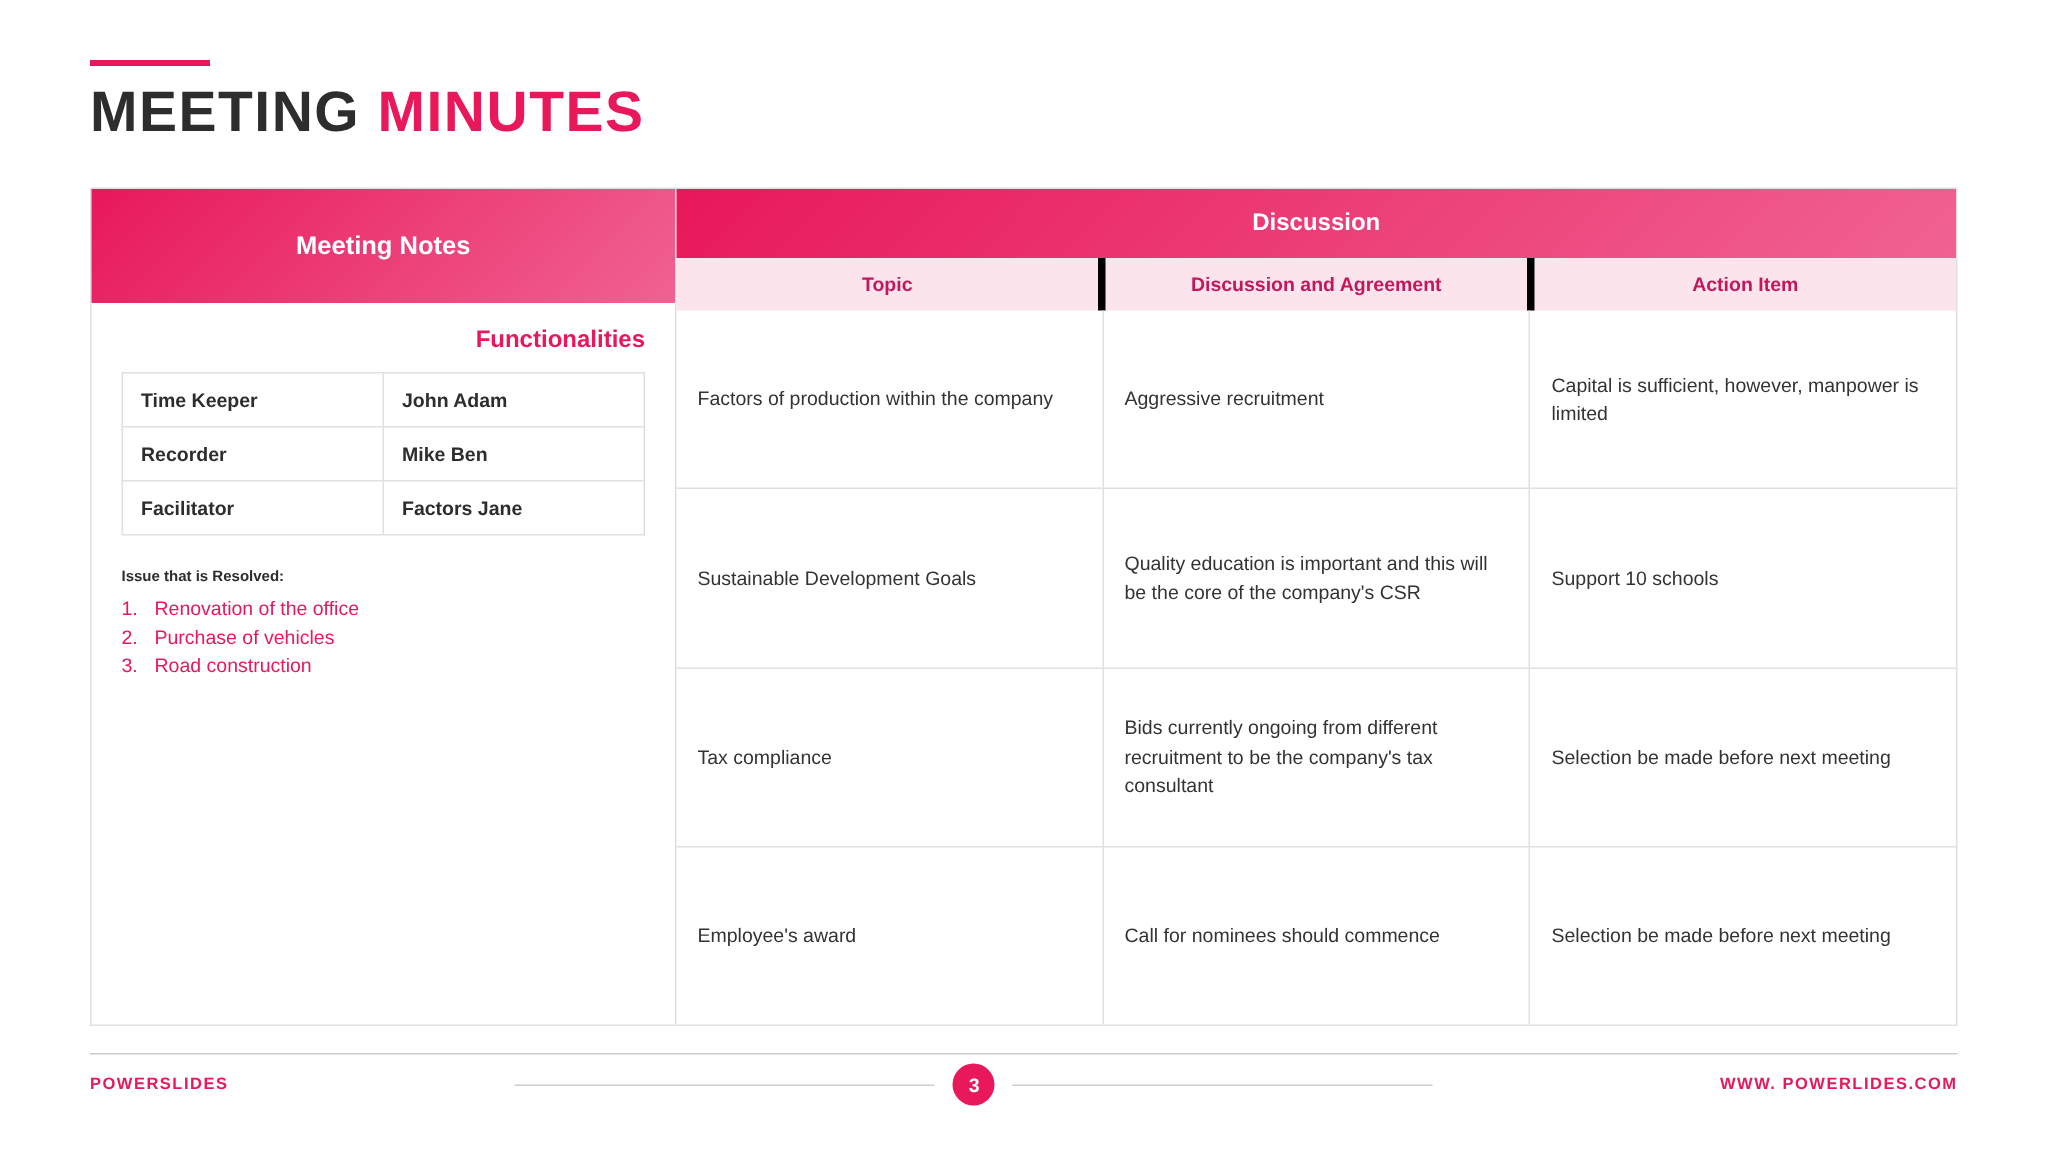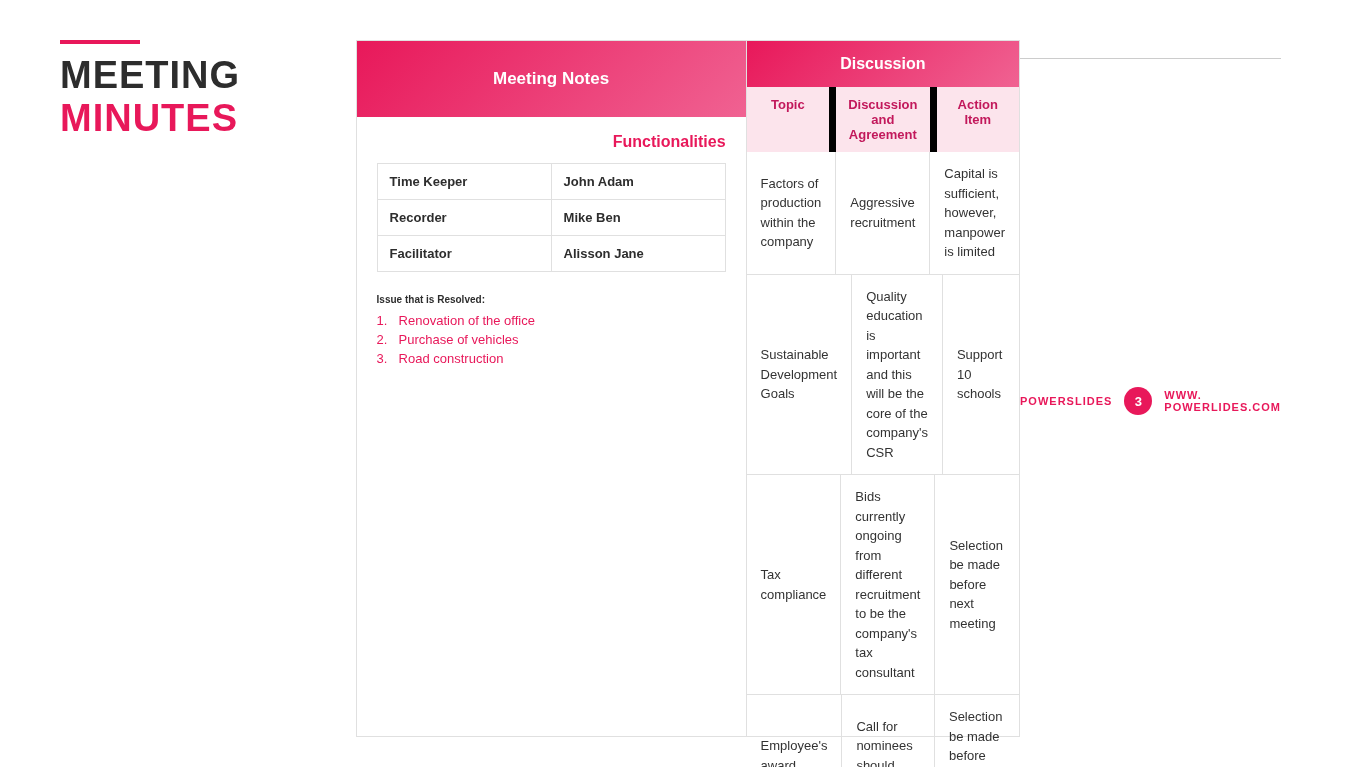--- a/index.html
+++ b/index.html
@@ -9,23 +9,23 @@
       width: 1365px;
       height: 767px;
       overflow: hidden;
       position: relative;
     }
 
     .page {
       width: 1365px;
       height: 767px;
       background: #fff;
-      padding: 40px 84px 30px 60px;
-      display: flex;
-      flex-direction: row;
+      padding: 40px 60px 30px 60px;
+      display: flex;
+      flex-direction: column;
     }
 
     
     .header {
       margin-bottom: 28px;
     }
     .header-line {
       width: 80px;
       height: 4px;
       background: #e8185a;
@@ -160,21 +160,21 @@
       display: flex;
       background: #fce4ec;
     }
     .sub-header {
       flex: 1;
       padding: 10px 12px;
       font-weight: 700;
       font-size: 13px;
       color: #c2185b;
       text-align: center;
-      border-right: 7px solid #000000;
+      border-right: 5px solid #000000;
     }
     .sub-header:last-child {
       border-right: none;
     }
 
     .discussion-rows {
       flex: 1;
       display: flex;
       flex-direction: column;
     }
@@ -280,21 +280,21 @@
         <div class="role-row">
       <div class="role-cell">Time Keeper</div>
       <div class="role-cell">John Adam</div>
     </div>
             <div class="role-row">
       <div class="role-cell">Recorder</div>
       <div class="role-cell">Mike Ben</div>
     </div>
             <div class="role-row">
       <div class="role-cell">Facilitator</div>
-      <div class="role-cell">Alisson Jane</div>
+      <div class="role-cell">Factors Jane</div>
     </div>
           </div>
         <div class="issues-section">
           <div class="issues-title">Issue that is Resolved:</div>
           <ol class="issues-list">
 
           <li>
                 <span class="issue-num">1.</span>
                 <span class="issue-text">Renovation of the office</span>
               </li>

